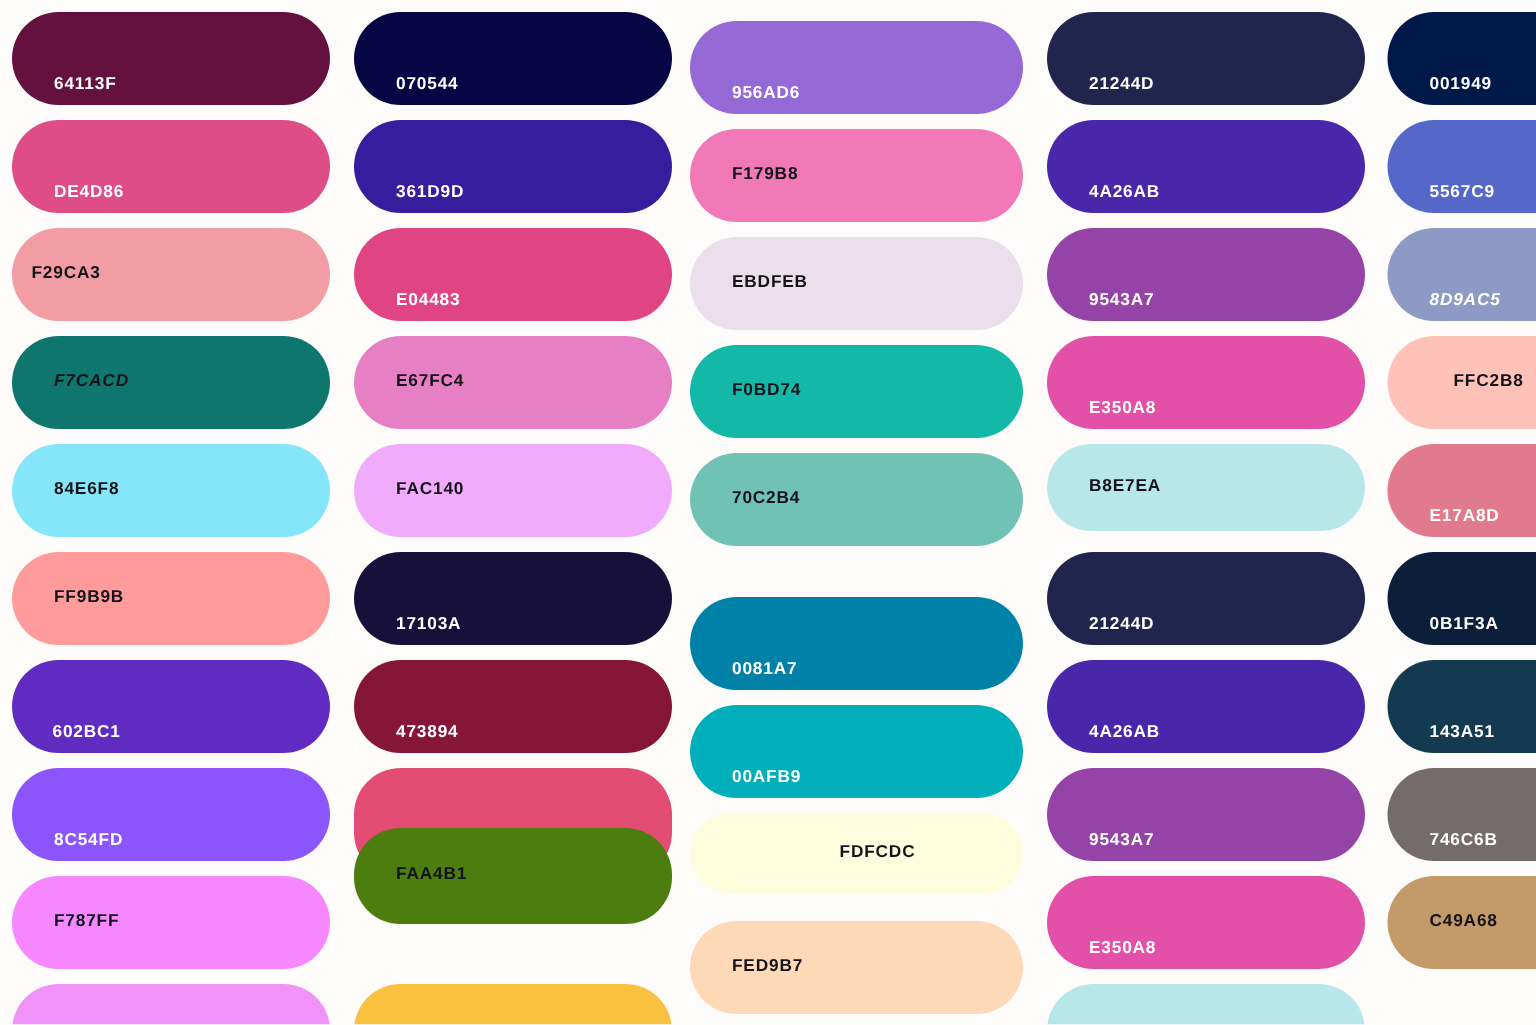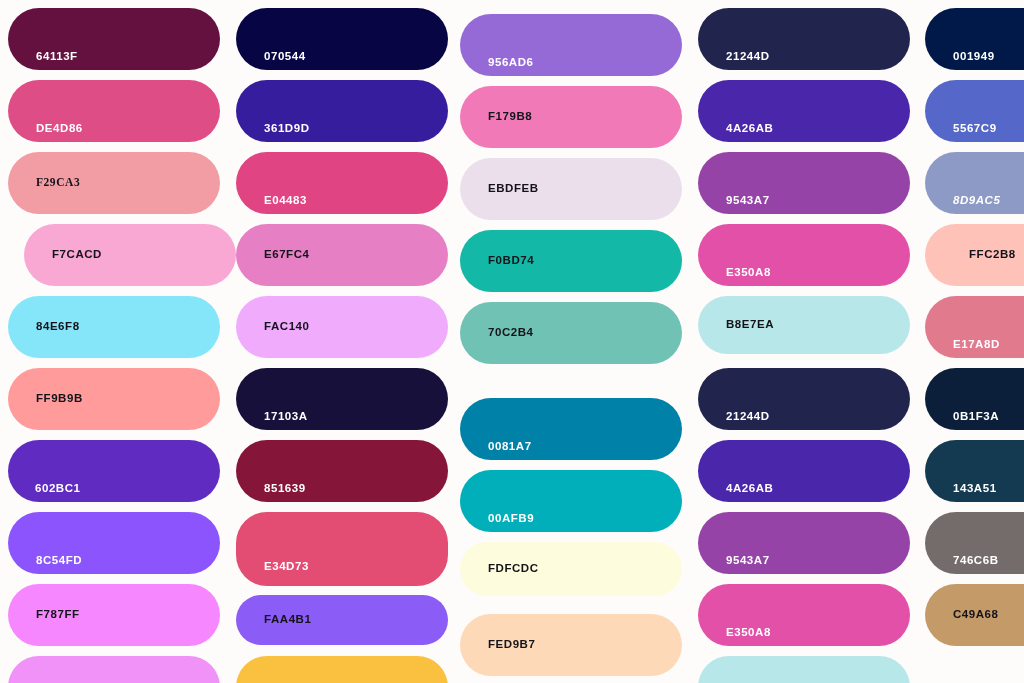--- a/index.html
+++ b/index.html
@@ -50,23 +50,23 @@
 
 <div id="palette-board" style="background: rgb(253, 252, 251);">
     <div class="swatch-column" style="left: 8px; width: 212px;">
       <div class="swatch-pill light-text" style="top: 8px; left: 0px; width: 212px; height: 62px; border-radius: 31px; background: rgb(100, 17, 63);">
         <span class="swatch-label" style="padding-left: 28px;">64113F</span>
       </div>
       <div class="swatch-pill light-text" style="top: 80px; left: 0px; width: 212px; height: 62px; border-radius: 31px; background: rgb(222, 77, 134);">
         <span class="swatch-label" style="padding-left: 28px;">DE4D86</span>
       </div>
       <div class="swatch-pill dark-text" style="top: 152px; left: 0px; width: 212px; height: 62px; border-radius: 31px; background: rgb(242, 156, 163);">
-        <span class="swatch-label" style="padding-left: 28px; font-family: Liberation Serif, serif;">F29CA3</span>
-      </div>
-      <div class="swatch-pill dark-text" style="top: 224px; left: 16px; width: 212px; height: 62px; border-radius: 31px; background: #f9a8d4;">
+        <span class="swatch-label" style="padding-left: 13px;">F29CA3</span>
+      </div>
+      <div class="swatch-pill dark-text" style="top: 224px; left: 0px; width: 212px; height: 62px; border-radius: 31px; background: #0f766e; font-style: italic;">
         <span class="swatch-label" style="padding-left: 28px;">F7CACD</span>
       </div>
       <div class="swatch-pill dark-text" style="top: 296px; left: 0px; width: 212px; height: 62px; border-radius: 31px; background: rgb(132, 230, 248);">
         <span class="swatch-label" style="padding-left: 28px;">84E6F8</span>
       </div>
       <div class="swatch-pill dark-text" style="top: 368px; left: 0px; width: 212px; height: 62px; border-radius: 31px; background: rgb(255, 155, 155);">
         <span class="swatch-label" style="padding-left: 28px;">FF9B9B</span>
       </div>
       <div class="swatch-pill light-text" style="top: 440px; left: 0px; width: 212px; height: 62px; border-radius: 31px; background: rgb(96, 43, 193);">
         <span class="swatch-label" style="padding-left: 27px;">602BC1</span>
@@ -94,26 +94,26 @@
       <div class="swatch-pill dark-text" style="top: 224px; left: 0px; width: 212px; height: 62px; border-radius: 31px; background: rgb(230, 127, 196);">
         <span class="swatch-label" style="padding-left: 28px;">E67FC4</span>
       </div>
       <div class="swatch-pill dark-text" style="top: 296px; left: 0px; width: 212px; height: 62px; border-radius: 31px; background: #f0abfc;">
         <span class="swatch-label" style="padding-left: 28px;">FAC140</span>
       </div>
       <div class="swatch-pill light-text" style="top: 368px; left: 0px; width: 212px; height: 62px; border-radius: 31px; background: rgb(23, 16, 58);">
         <span class="swatch-label" style="padding-left: 28px;">17103A</span>
       </div>
       <div class="swatch-pill light-text" style="top: 440px; left: 0px; width: 212px; height: 62px; border-radius: 31px; background: rgb(133, 22, 57);">
-        <span class="swatch-label" style="padding-left: 28px;">851639</span>
+        <span class="swatch-label" style="padding-left: 28px;">473894</span>
       </div>
       <div class="swatch-pill light-text" style="top: 512px; left: 0px; width: 212px; height: 74px; border-radius: 31px; background: rgb(227, 77, 115);">
         <span class="swatch-label" style="padding-left: 28px;">E34D73</span>
       </div>
-      <div class="swatch-pill dark-text" style="top: 595px; left: 0px; width: 212px; height: 50px; border-radius: 31px; background: #8b5cf6;">
+      <div class="swatch-pill dark-text" style="top: 552px; left: 0px; width: 212px; height: 64px; border-radius: 31px; background: #4d7c0f;">
         <span class="swatch-label" style="padding-left: 28px;">FAA4B1</span>
       </div>
       <div class="swatch-pill dark-text" style="top: 656px; left: 0px; width: 212px; height: 62px; border-radius: 31px; background: rgb(250, 193, 64);">
         <span class="swatch-label" style="padding-left: 28px;"></span>
       </div>
     </div>
     <div class="swatch-column" style="left: 460px; width: 222px;">
       <div class="swatch-pill light-text" style="top: 14px; left: 0px; width: 222px; height: 62px; border-radius: 31px; background: rgb(149, 106, 214);">
         <span class="swatch-label" style="padding-left: 28px;">956AD6</span>
       </div>
@@ -128,21 +128,21 @@
       </div>
       <div class="swatch-pill dark-text" style="top: 302px; left: 0px; width: 222px; height: 62px; border-radius: 31px; background: rgb(112, 194, 180);">
         <span class="swatch-label" style="padding-left: 28px;">70C2B4</span>
       </div>
       <div class="swatch-pill light-text" style="top: 398px; left: 0px; width: 222px; height: 62px; border-radius: 31px; background: rgb(0, 129, 167);">
         <span class="swatch-label" style="padding-left: 28px;">0081A7</span>
       </div>
       <div class="swatch-pill light-text" style="top: 470px; left: 0px; width: 222px; height: 62px; border-radius: 31px; background: rgb(0, 175, 185);">
         <span class="swatch-label" style="padding-left: 28px;">00AFB9</span>
       </div>
-      <div class="swatch-pill dark-text" style="top: 542px; left: 0px; width: 222px; height: 54px; border-radius: 31px; background: rgb(253, 252, 220);">
+      <div class="swatch-pill dark-text" style="top: 542px; left: 0px; width: 222px; height: 54px; border-radius: 31px; background: rgb(253, 252, 220); justify-content: center;">
         <span class="swatch-label" style="padding-left: 28px;">FDFCDC</span>
       </div>
       <div class="swatch-pill dark-text" style="top: 614px; left: 0px; width: 222px; height: 62px; border-radius: 31px; background: rgb(254, 217, 183);">
         <span class="swatch-label" style="padding-left: 28px;">FED9B7</span>
       </div>
     </div>
     <div class="swatch-column" style="left: 698px; width: 212px;">
       <div class="swatch-pill light-text" style="top: 8px; left: 0px; width: 212px; height: 62px; border-radius: 31px; background: rgb(33, 36, 77);">
         <span class="swatch-label" style="padding-left: 28px;">21244D</span>
       </div>

